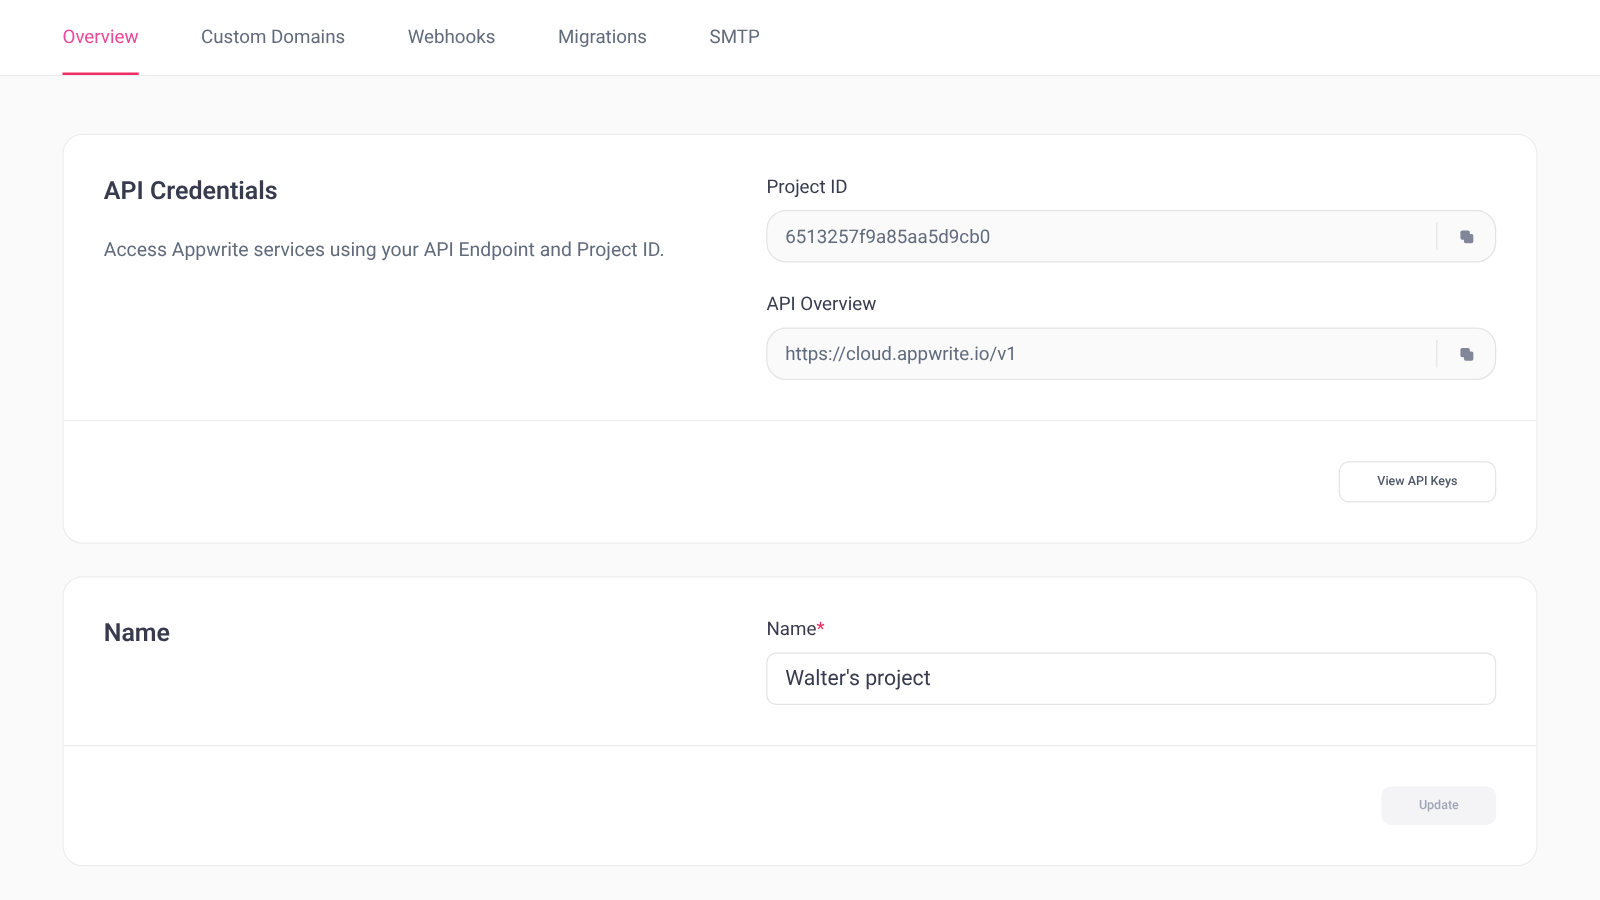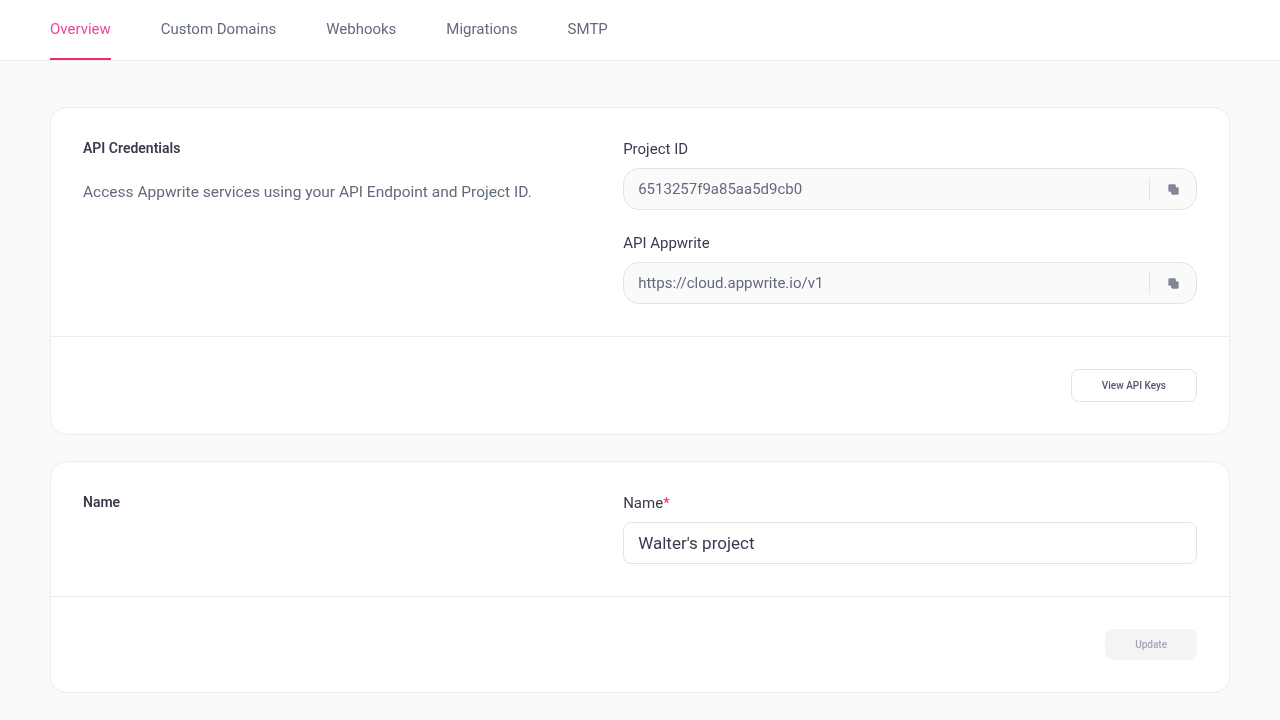--- a/index.html
+++ b/index.html
@@ -44,24 +44,23 @@
   padding: 32px;
   display: flex;
   gap: 40px;
 }
 .card-left {
   flex: 0 0 44%;
   max-width: 44%;
 }
 .card-right {
   flex: 1;
-  margin-left: 10px;
 }
 .card-title {
-  font-size: 14px;
+  font-size: 20px;
   font-weight: 600;
   color: #373b4d;
   margin-bottom: 24px;
 }
 .card-desc {
   color: #616b7c;
   font-size: 15.5px;
   line-height: 1.55;
 }
 .field-group { margin-bottom: 24px; }
@@ -168,21 +167,21 @@
             <div class="copy-divider"></div>
             <button class="copy-btn">
               <svg width="15" height="15" viewBox="0 0 16 16" fill="#818698">
                 <rect x="2.5" y="2.5" width="8" height="8" rx="1.5"></rect>
                 <rect x="5.5" y="5.5" width="8" height="8" rx="1.5"></rect>
               </svg>
             </button>
           </div>
         </div>
         <div class="field-group">
-          <label class="field-label">API Appwrite</label>
+          <label class="field-label">API Overview</label>
           <div class="copy-field">
             <div class="copy-field-value">https://cloud.appwrite.io/v1</div>
             <div class="copy-divider"></div>
             <button class="copy-btn">
               <svg width="15" height="15" viewBox="0 0 16 16" fill="#818698">
                 <rect x="2.5" y="2.5" width="8" height="8" rx="1.5"></rect>
                 <rect x="5.5" y="5.5" width="8" height="8" rx="1.5"></rect>
               </svg>
             </button>
           </div>

